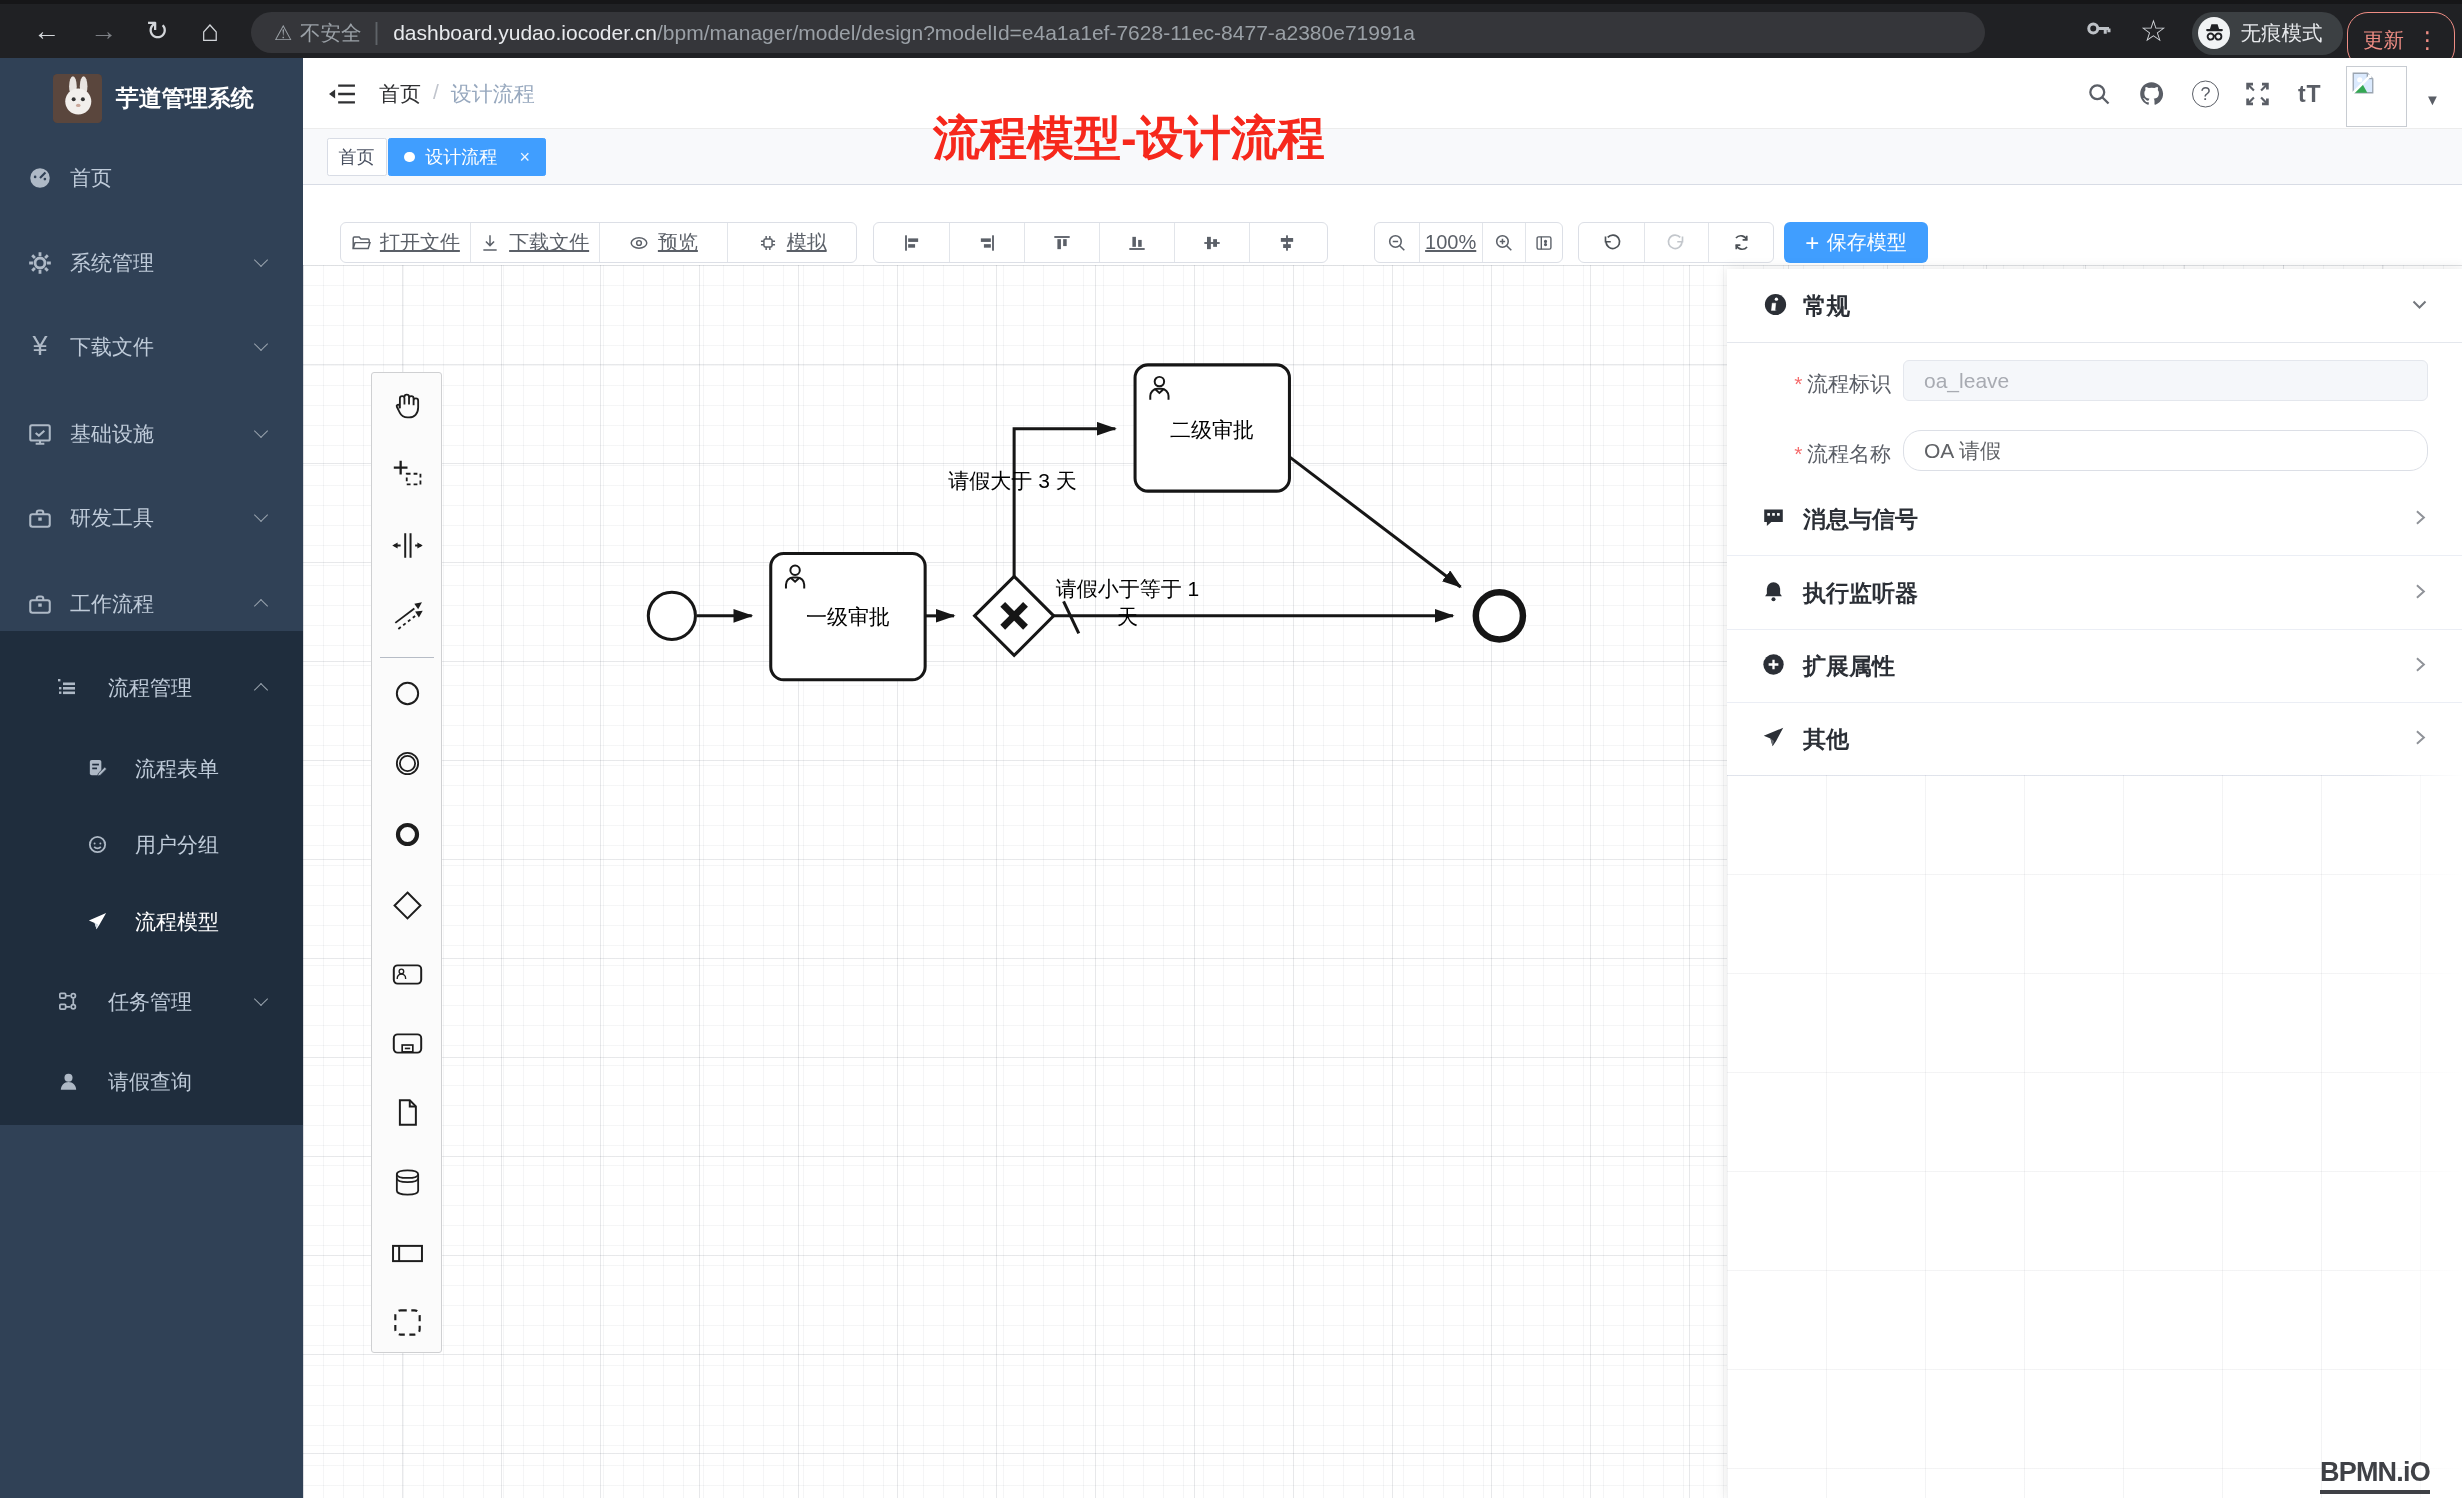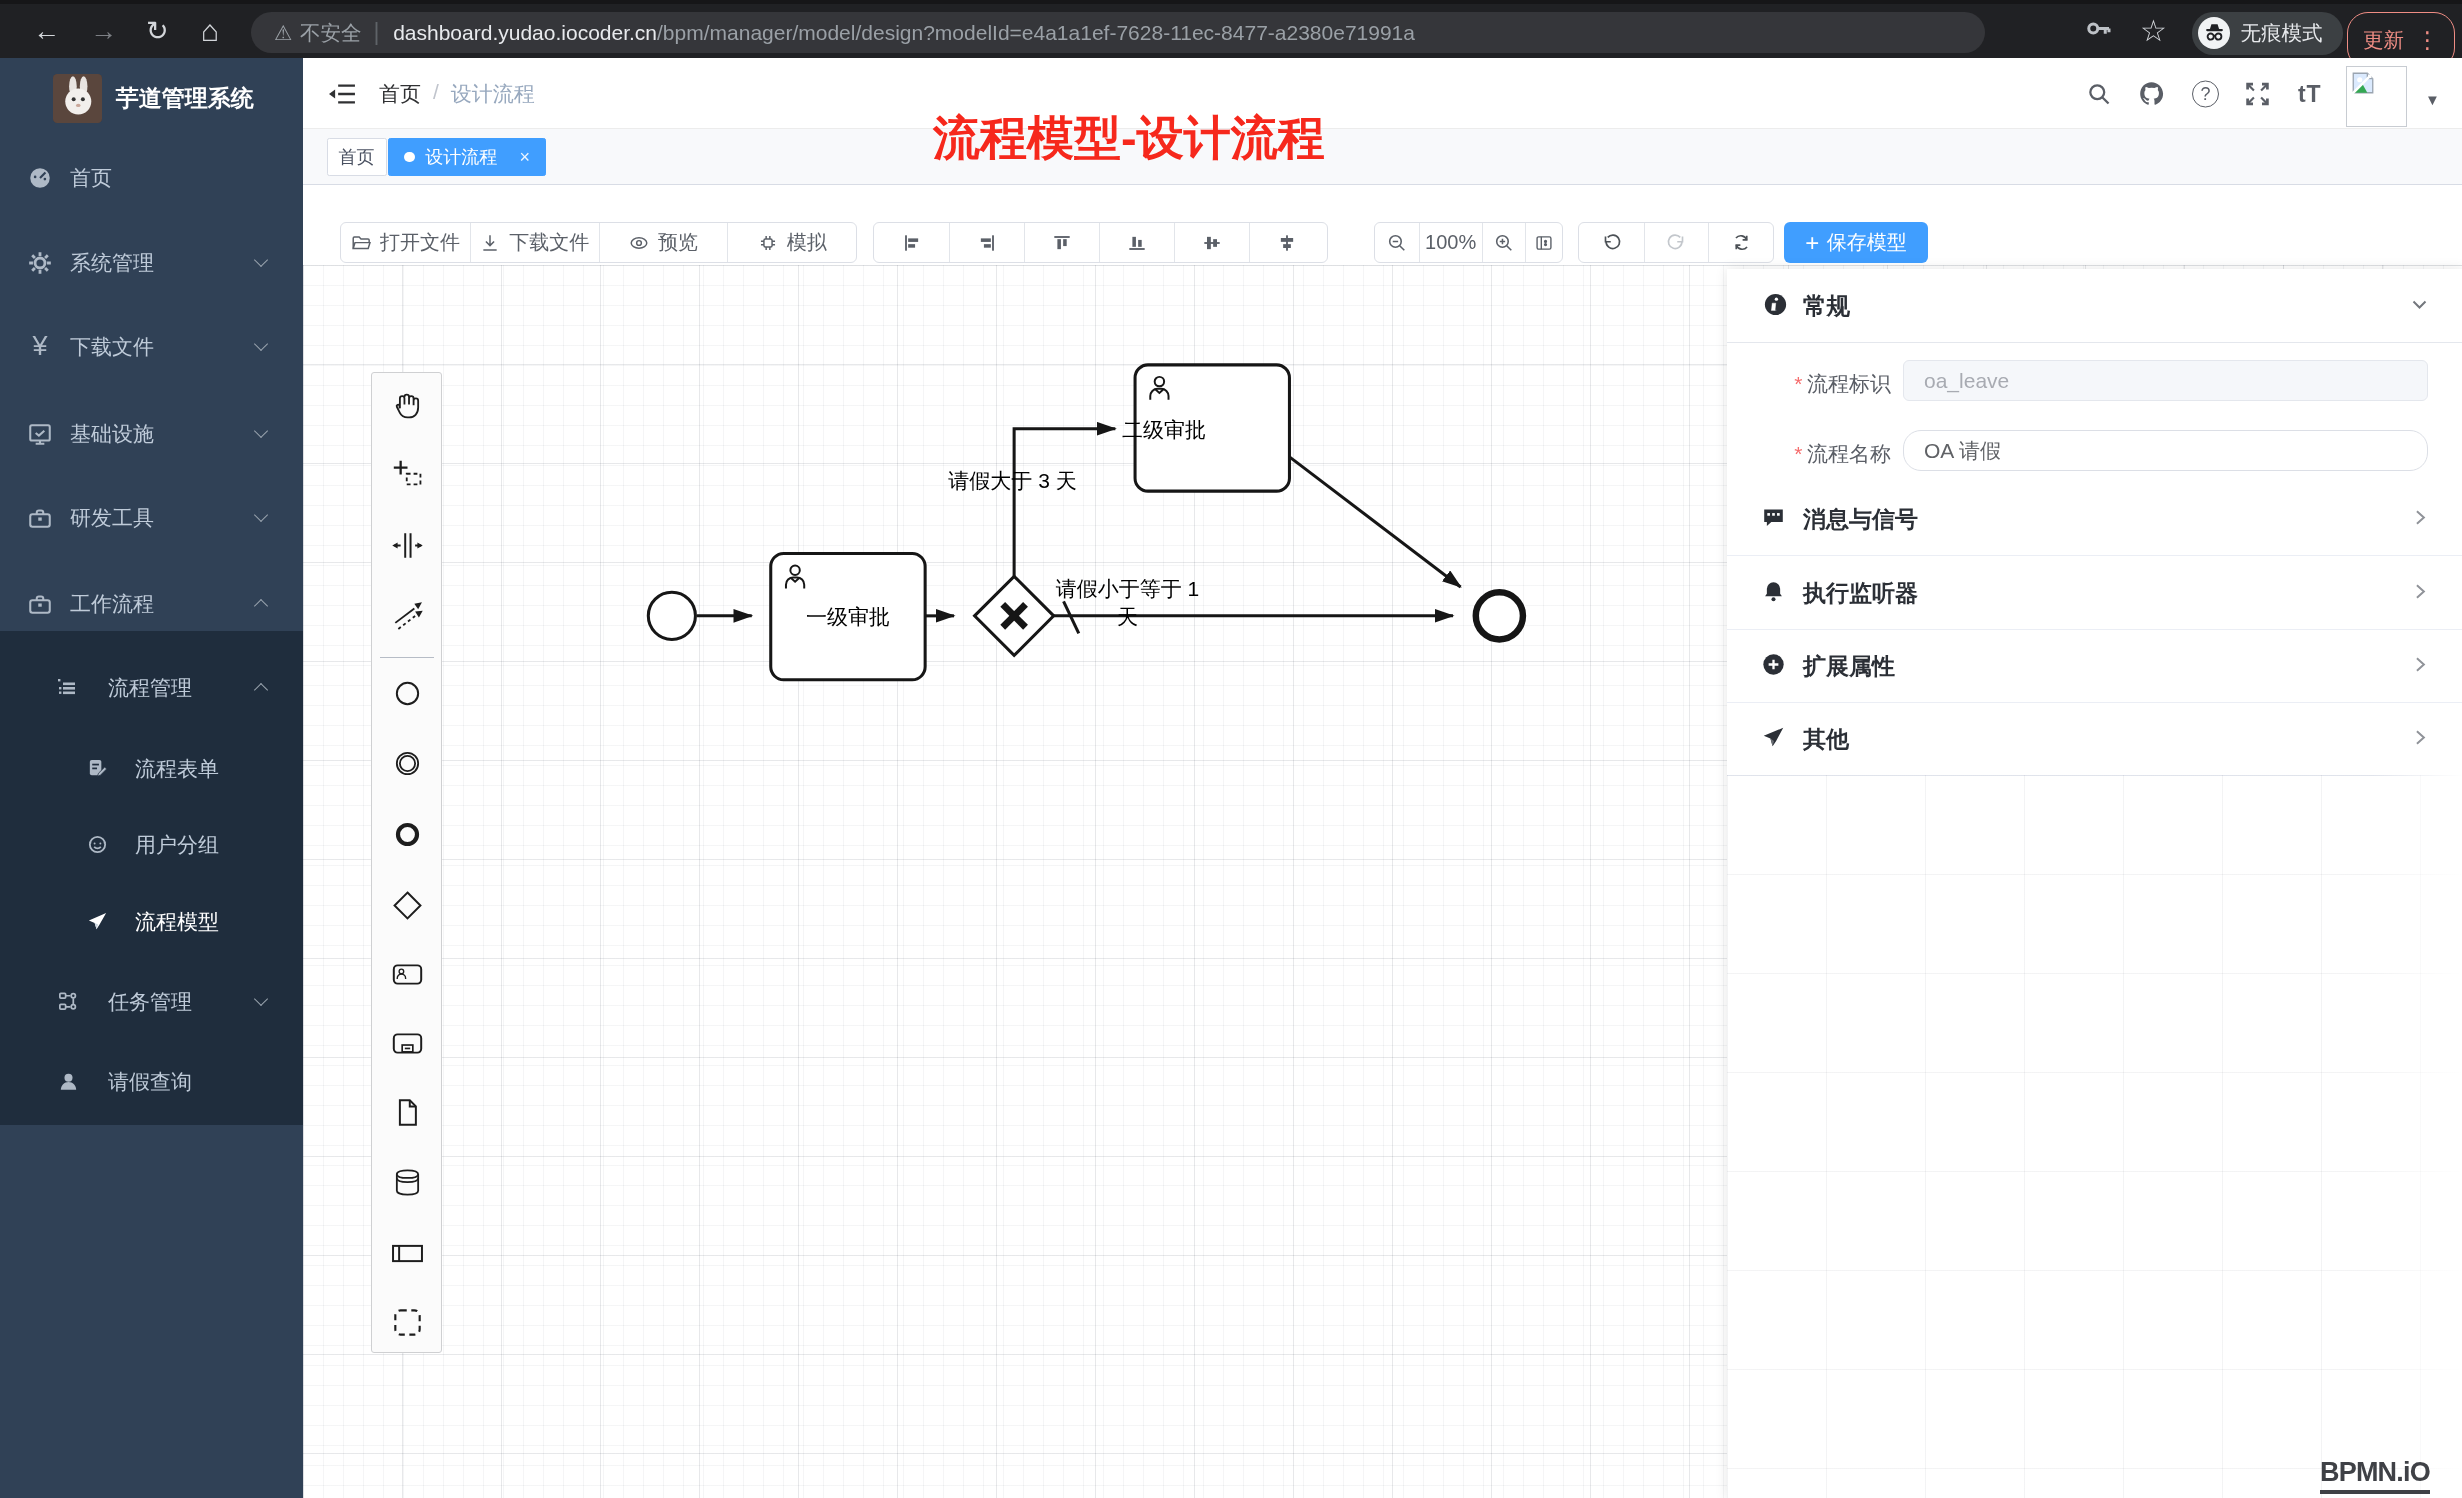--- a/index.html
+++ b/index.html
@@ -67,21 +67,21 @@
       linear-gradient(rgba(20,30,50,0.10) 0.8px, transparent 0.8px),
       linear-gradient(90deg, rgba(20,30,50,0.10) 0.8px, transparent 0.8px),
       linear-gradient(rgba(20,30,50,0.045) 0.8px, transparent 0.8px),
       linear-gradient(90deg, rgba(20,30,50,0.045) 0.8px, transparent 0.8px);
     background-size:99px 99px,99px 99px,20px 20px,20px 20px; }
   .diagram-svg { position:absolute; left:0; top:0; z-index:3; pointer-events:none; }
   .dlabel { position:absolute; z-index:4; font-size:21px; color:#000; text-align:center; }
 
   
   .bar-group { position:absolute; top:36px; height:41px; background:#fff; border:0.8px solid #dcdfe6; border-radius:6px; display:flex; z-index:20; }
-  .bar-btn { height:100%; display:flex; align-items:center; justify-content:center; gap:9px; color:#5b6068; font-size:20px; cursor:pointer; border-left:0.8px solid #e2e5ea; white-space:nowrap; }
+  .bar-btn { height:100%; display:flex; align-items:center; justify-content:center; gap:9px; color:#5b6068; font-size:20px; cursor:pointer; border-left:0.8px solid #e2e5ea; white-space:nowrap;text-decoration:underline; }
   .bar-btn:first-child { border-left:none; }
   .save-btn { position:absolute; left:1481px; top:36px; width:144px; height:41px; background:#409eff; color:#fff; border:none; border-radius:6px; font-size:20px; display:flex; align-items:center; justify-content:center; gap:7.6px; cursor:pointer; z-index:20; }
 
   
   .palette { position:absolute; left:68px; top:186px; width:71px; height:981px; background:#fbfbfb; border:0.8px solid #cfd0d2; border-radius:3px; z-index:15; }
   .pal-item { position:absolute; left:17.5px; width:35px; height:35px; cursor:pointer; }
   .pal-sep { position:absolute; left:7.6px; width:54px; height:0; border-top:1.5px solid #b6bcc6; }
 
   
   .panel { position:absolute; left:1424px; top:83px; width:736px; height:1230px; background:#fff; z-index:30; box-shadow:0 0 12px rgba(0,0,0,0.10); }
@@ -394,21 +394,21 @@
               <path d="M12 19.5l5 4.5 5-4.5"></path>
           </g>
           <line x1="987" y1="565" x2="1512" y2="565" marker-end="url(#arr)"></line>
           <line x1="1000" y1="546" x2="1020" y2="588"></line>
           <line x1="1297" y1="356" x2="1522" y2="527" marker-end="url(#arr)"></line>
           <circle cx="1573" cy="565" r="31" fill="#fff" stroke-width="8.5"></circle>
         </g>
       </svg>
 
       <div class="dlabel" style="left:468px;top:417px;width:154px">一级审批</div>
-      <div class="dlabel" style="left:784px;top:230px;width:154px">二级审批</div>
+      <div class="dlabel" style="left:832px;top:230px;width:154px">二级审批</div>
       <div class="dlabel" style="left:641px;top:281px;width:137px">请假大于 3 天</div>
       <div class="dlabel" style="left:741px;top:389px;width:167px">请假小于等于 1 天</div>
 
       <div class="bar-group" style="left:37px;width:517px">
         <div class="bar-btn" style="width:129px">
           <svg width="20" height="20" viewBox="0 0 27 27" stroke="#5b6068" fill="none" stroke-width="2">
               <path d="M3 21V7a1.5 1.5 0 0 1 1.5-1.5H11l2.5 2.5H23a1.5 1.5 0 0 1 1.5 1.5v2.5"></path>
               <path d="M3 21l2.4-8h20.2l-2.4 8z"></path>
             </svg>
           <span>打开文件</span>

